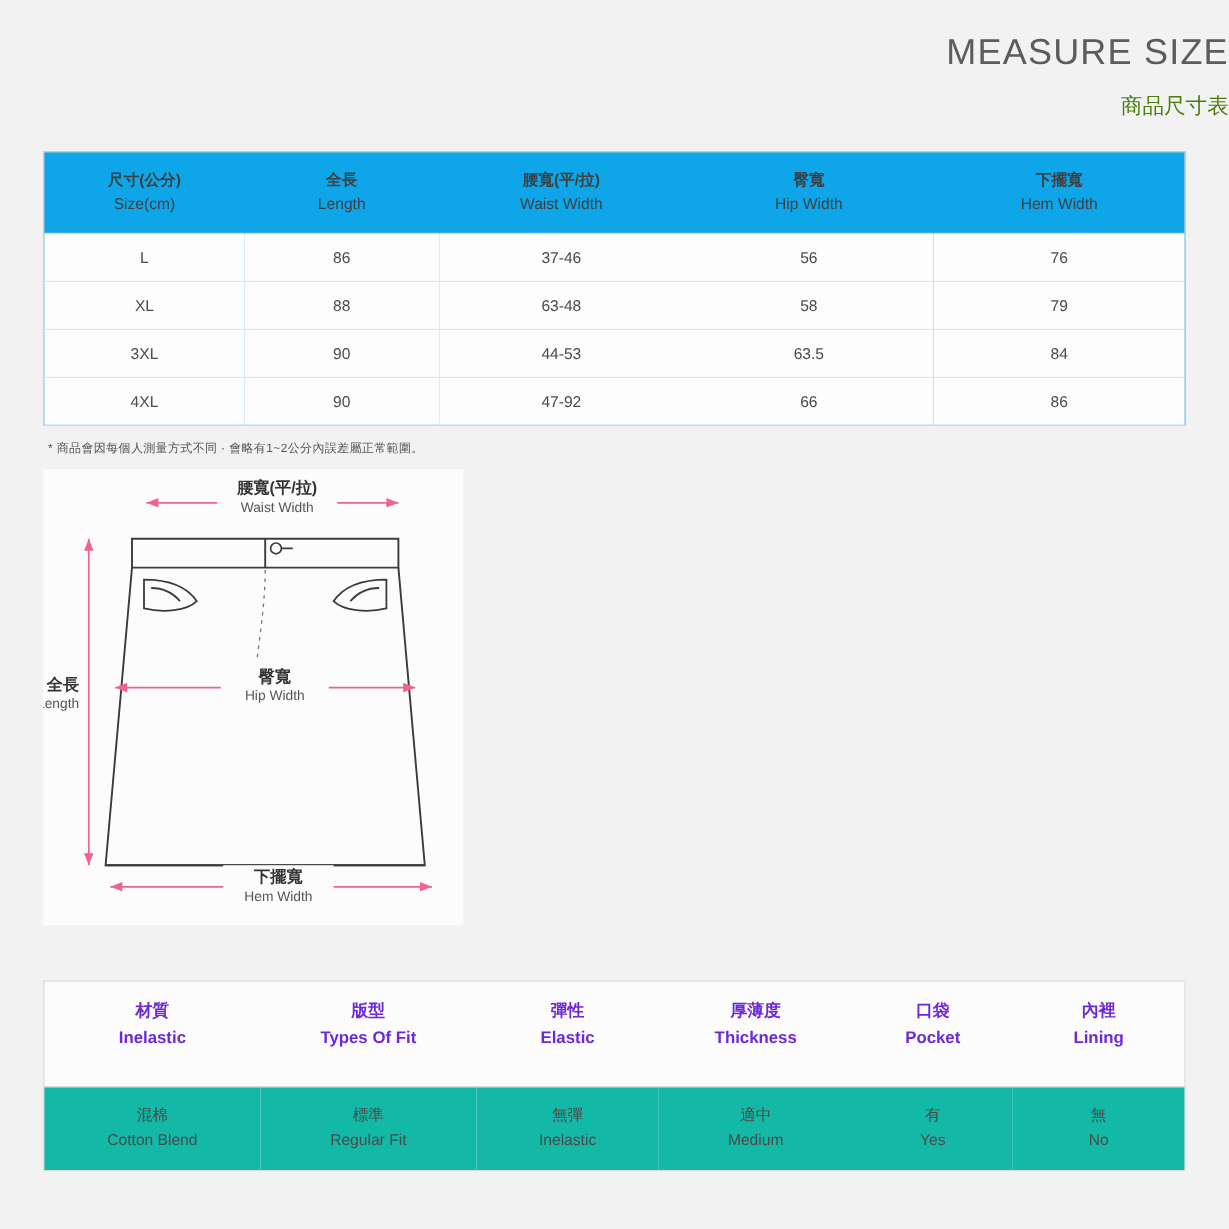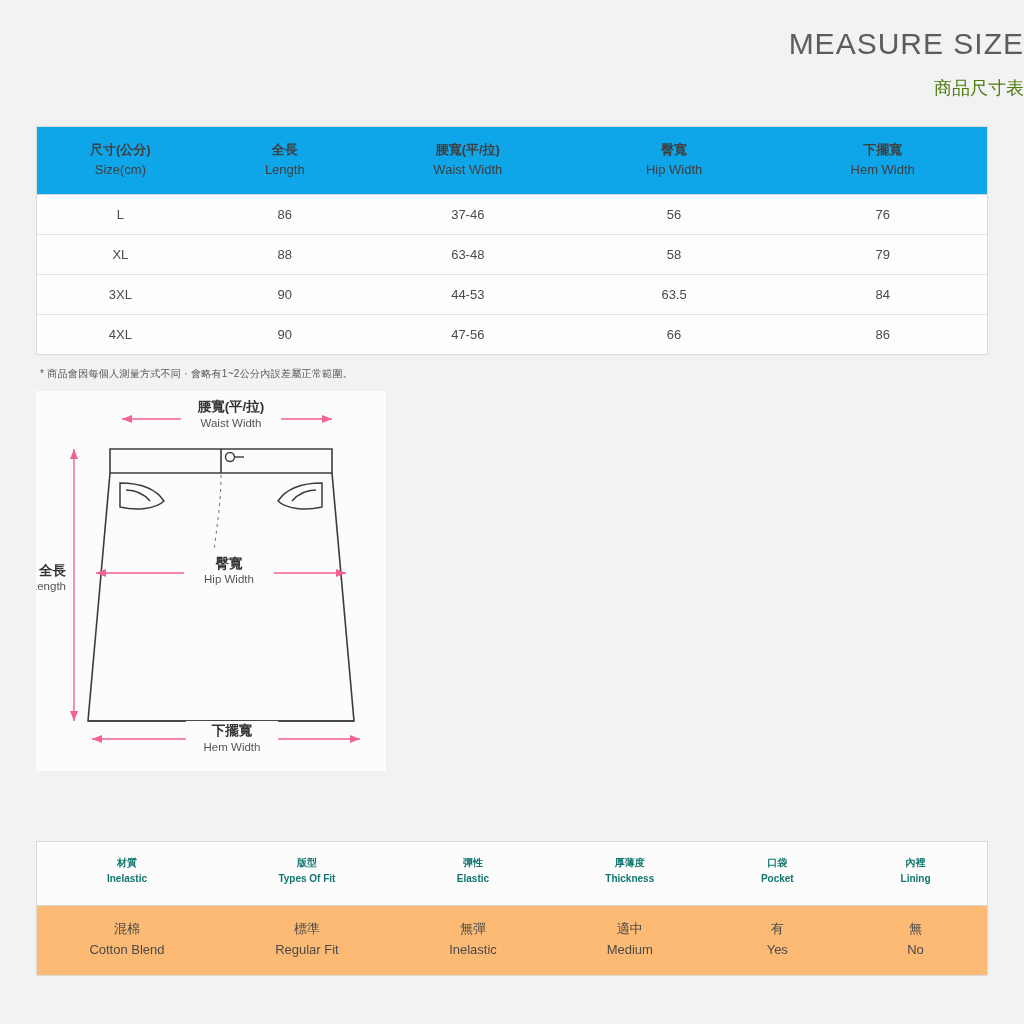--- a/index.html
+++ b/index.html
@@ -116,35 +116,35 @@
     bottom: 48px;
     background: #fcfcfc;
     border: 1px solid #d9d9d9;
   }
   table.spec {
     width: 100%;
     border-collapse: collapse;
     table-layout: fixed;
   }
   table.spec th {
-    padding: 13px 2px 18px 2px;
-    font-size: 10px;
+    padding: 13px 2px 30px 2px;
+    font-size: 14px;
     font-weight: bold;
-    color: #0f766e;
+    color: #6d28d9;
     border-bottom: 1px solid #d9d9d9;
     line-height: 1.6;
     text-align: center;
   }
   table.spec td {
     padding: 13px 2px 14px 2px;
     font-size: 13px;
     color: #4a4a4a;
     line-height: 1.6;
     text-align: center;
-    background: #fdba74;
+    background: #14b8a6;
   }
   table.spec .en { display: block; }
   .sp1 { width: 19%; }
   .sp2 { width: 19%; }
   .sp3 { width: 16%; }
   .sp4 { width: 17%; }
   .sp5 { width: 14%; }
   .sp6 { width: 15%; }
 </style>
 </head>
@@ -201,21 +201,21 @@
         <tr>
           <td>3XL</td>
           <td>90</td>
           <td>44-53</td>
           <td>63.5</td>
           <td>84</td>
         </tr>
         <tr>
           <td>4XL</td>
           <td>90</td>
-          <td>47-56</td>
+          <td>47-92</td>
           <td>66</td>
           <td>86</td>
         </tr>
       </tbody>
     </table>
   </div>
 
   <div class="note">* 商品會因每個人測量方式不同 · 會略有1~2公分內誤差屬正常範圍。</div>
 
   <div class="diagram">

